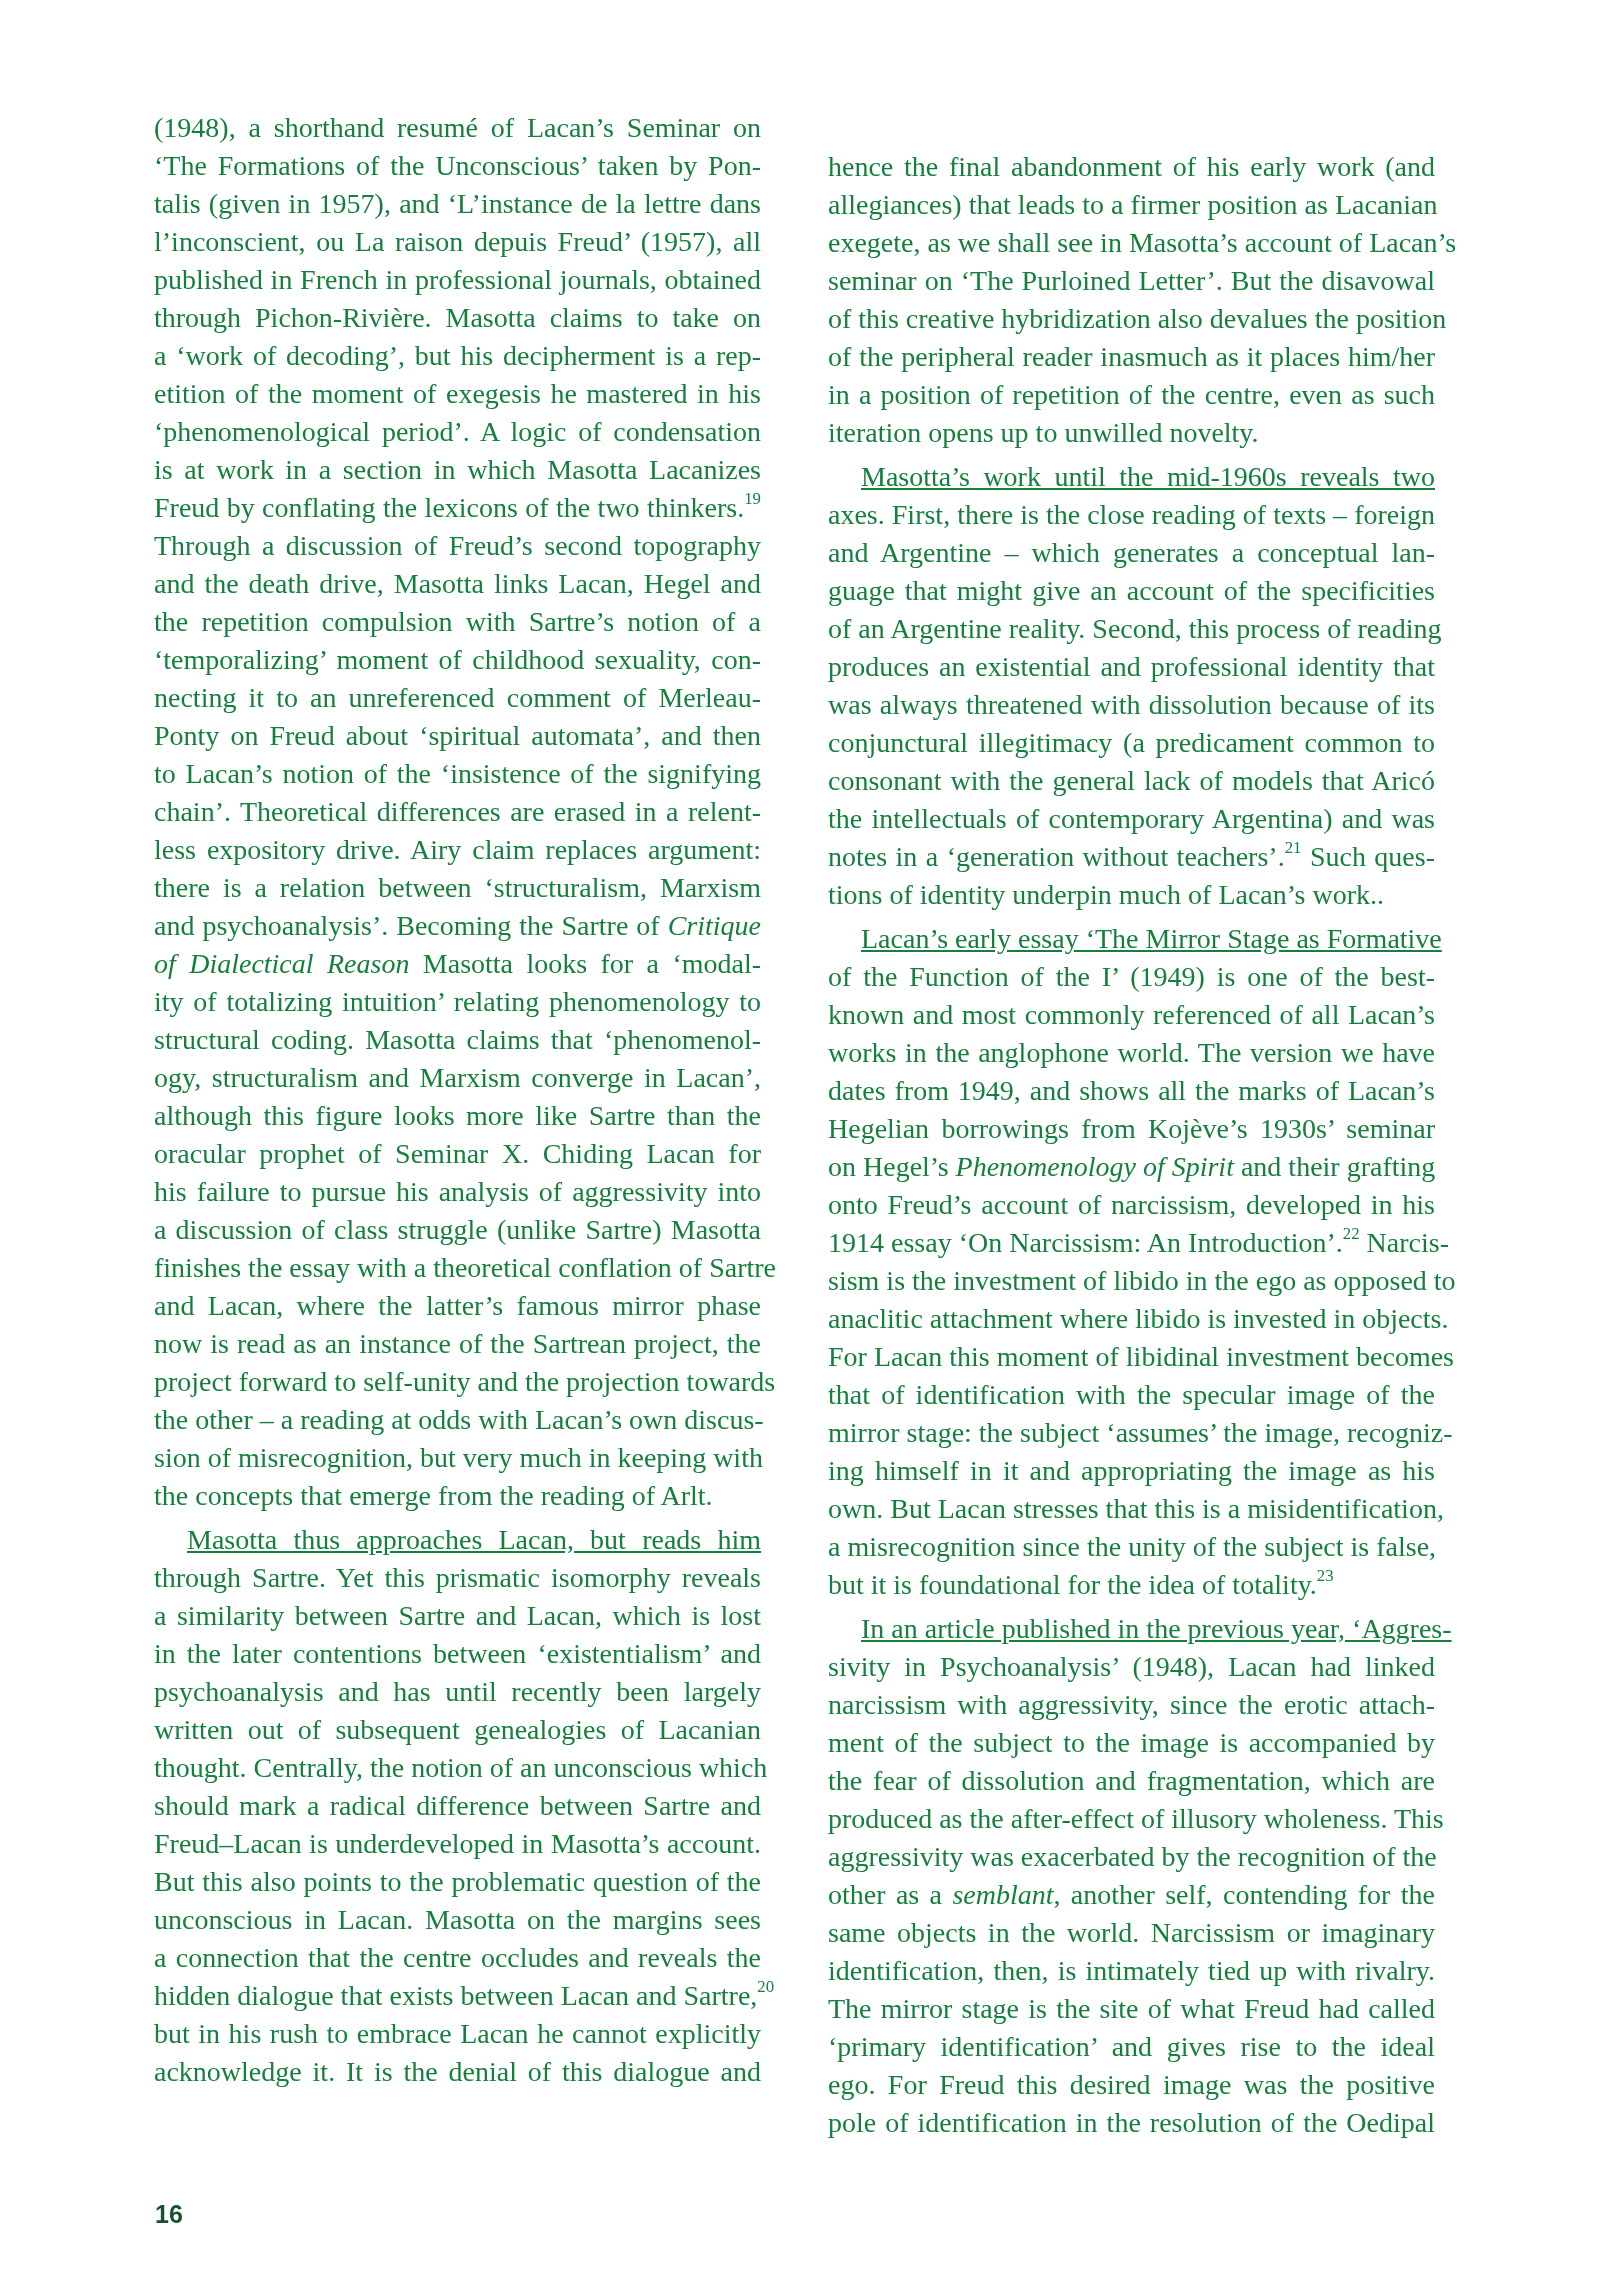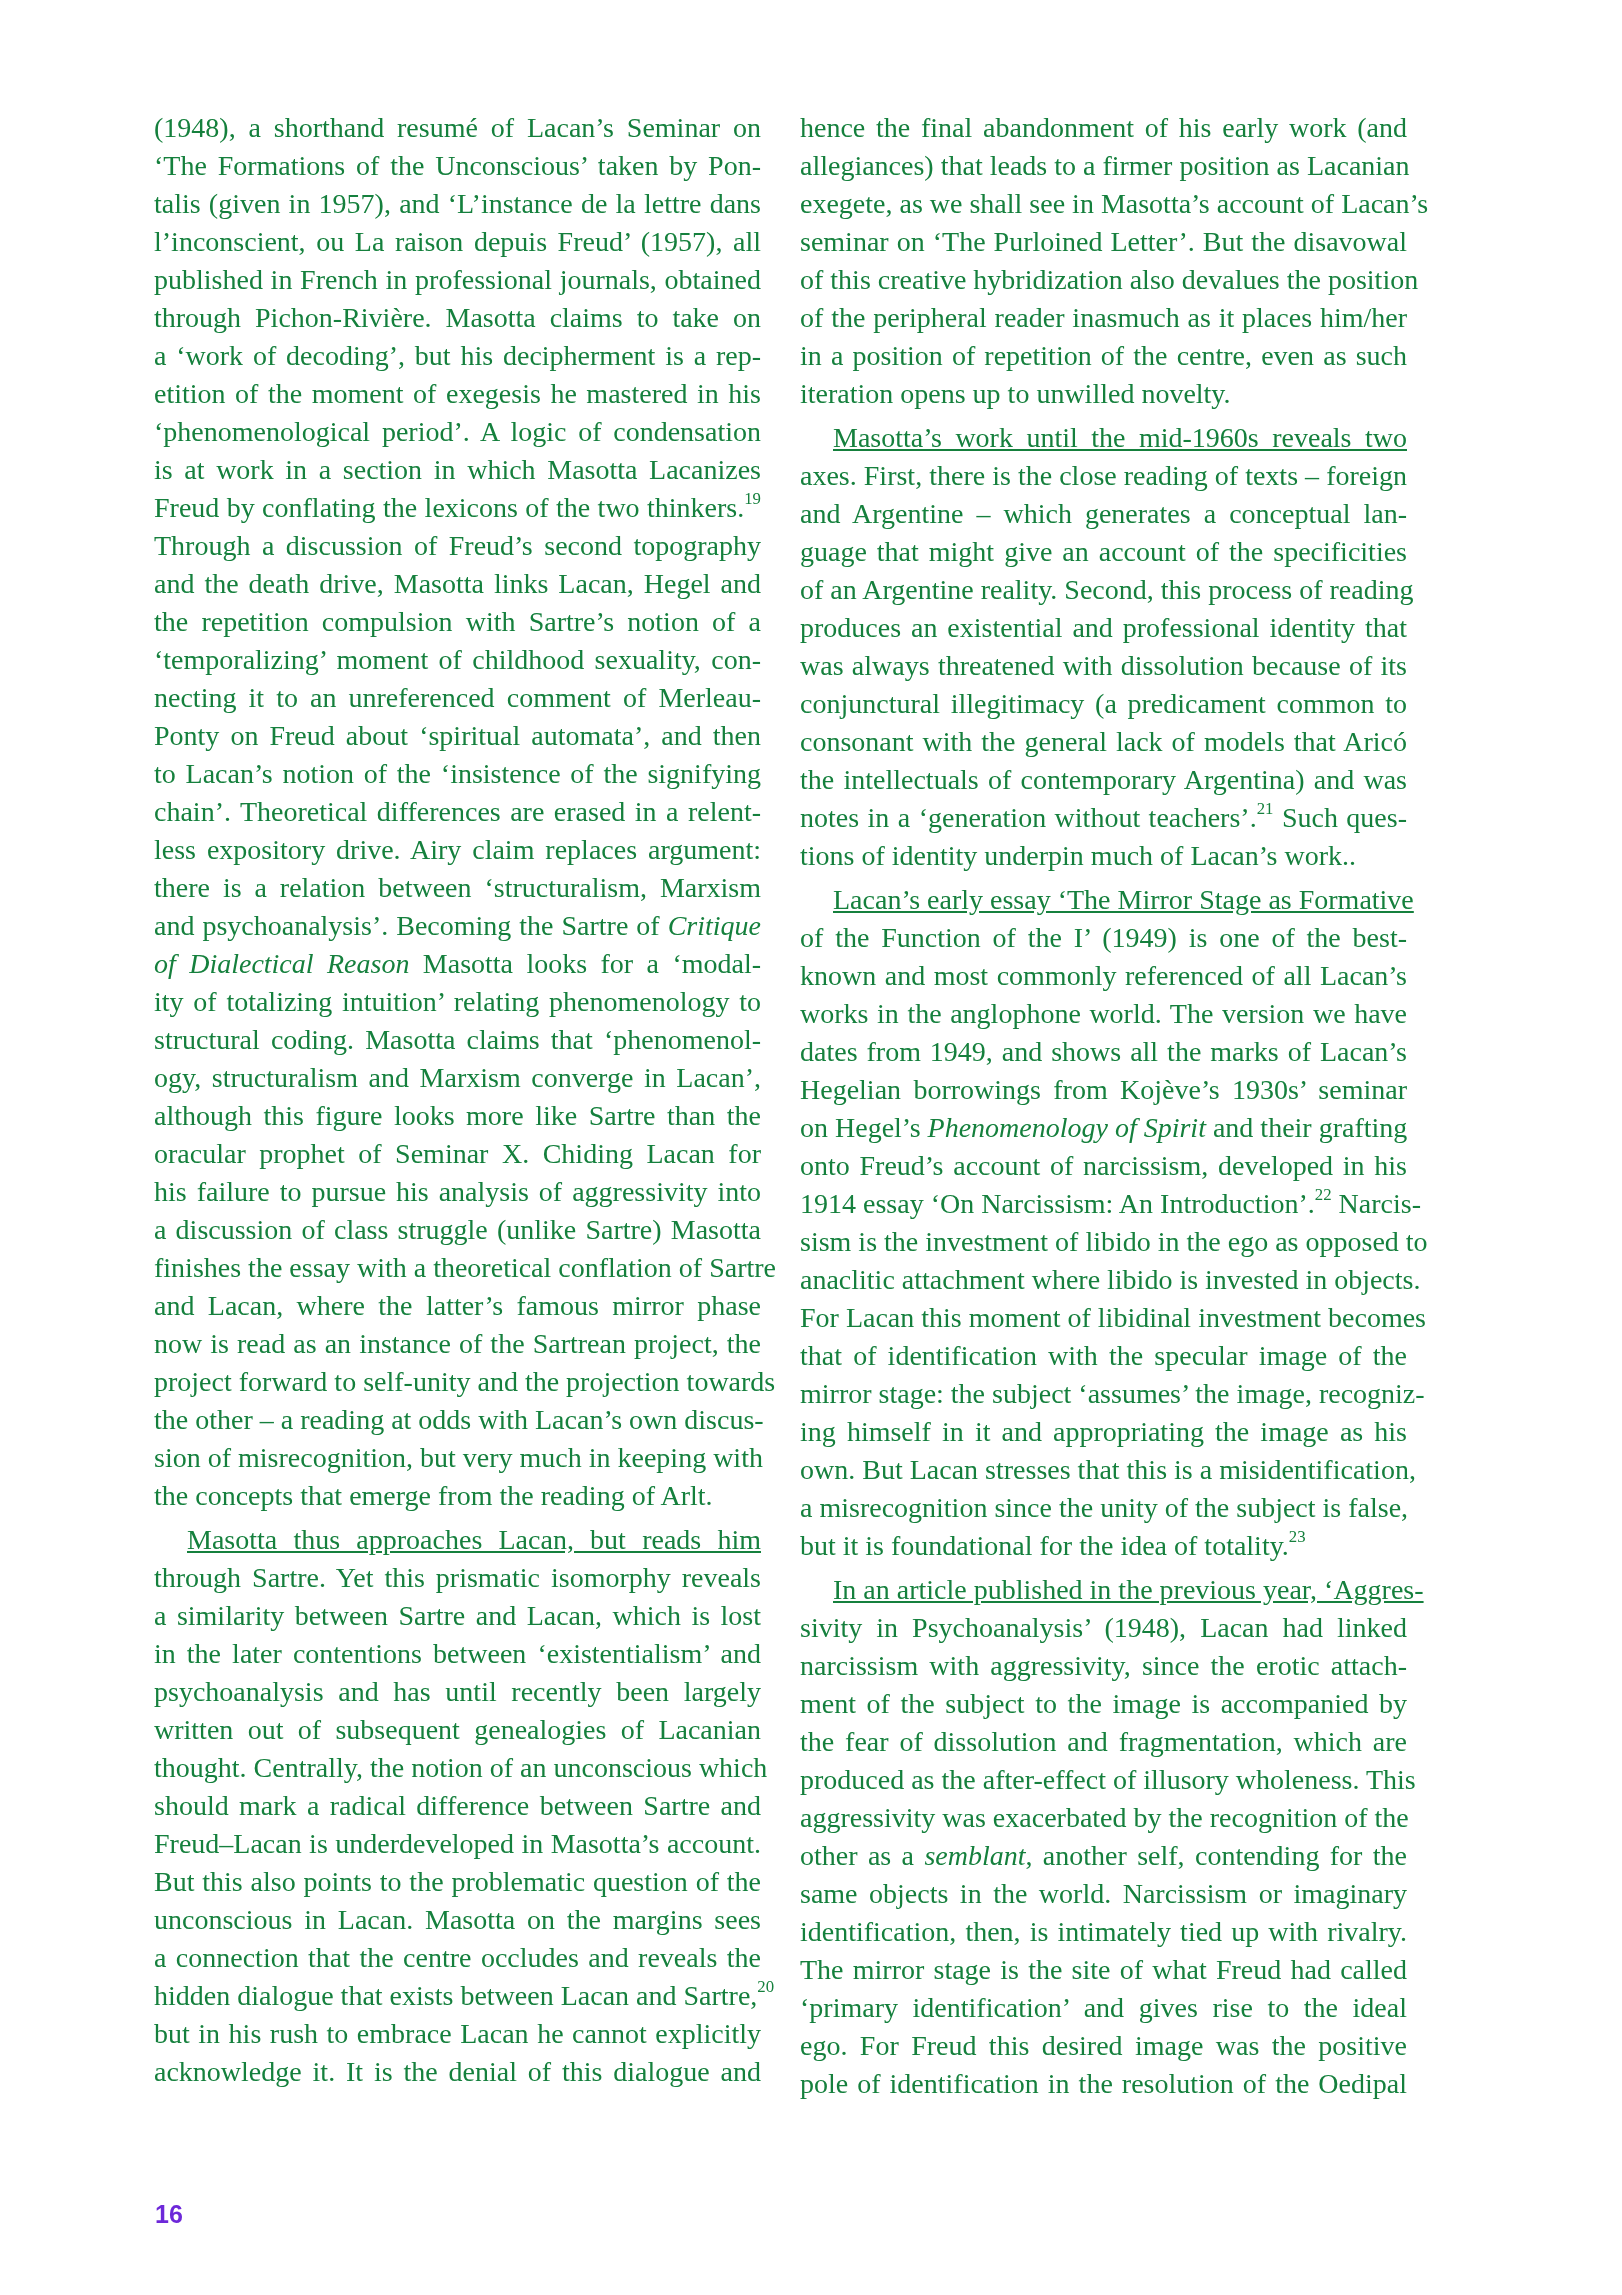--- a/index.html
+++ b/index.html
@@ -6,35 +6,35 @@
   body { width: 1623px; height: 2295px; position: relative; overflow: hidden; }
   .page {
     position: absolute; left: 0; top: 0; width: 1623px; height: 2295px; background: #ffffff;
   }
   .column {
     position: absolute; top: 109px; width: 607px;
     font-family: "Liberation Serif", "DejaVu Serif", serif;
     font-size: 28px; color: #15803d;
   }
   .col-left { left: 154px; }
-  .col-right { left: 800px; }
+  .col-right { left: 828px; margin-top: 39px; }
   .line {
     display: block; height: 38px; line-height: 38px;
     white-space: nowrap; text-align: justify; text-align-last: justify;
     overflow: visible;
   }
   .line.last { text-align-last: left; }
   .line.indent { padding-left: 33px; text-decoration: underline; }
   .line.para-start { margin-top: 5.9px; }
   .line i { font-style: italic; }
   sup { font-size: 60%; line-height: 0; vertical-align: 0.75em; }
   .page-number {
     position: absolute; left: 155px; top: 2200px;
     font-family: "Liberation Sans", "DejaVu Sans", sans-serif;
-    font-weight: bold; font-size: 25px; color: #6d28d9;
+    font-weight: bold; font-size: 25px; color: #14532d;
   }
 </style>
 </head>
 <body>
 
 <div class="page">
   <div class="column col-left">
       <div class="line"><span>(1948), a shorthand resumé of Lacan’s Seminar on</span></div>
       <div class="line"><span>‘The Formations of the Unconscious’ taken by Pon-</span></div>
       <div class="line"><span>talis (given in 1957), and ‘L’instance de la lettre dans</span></div>

